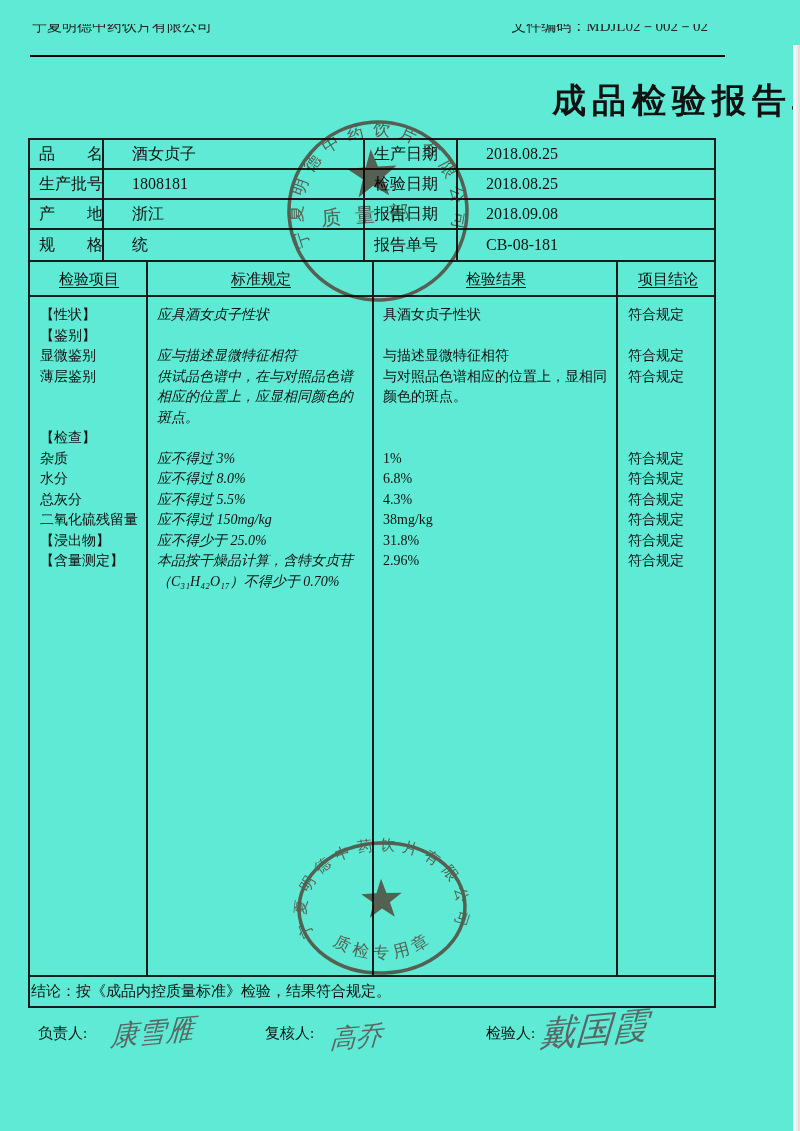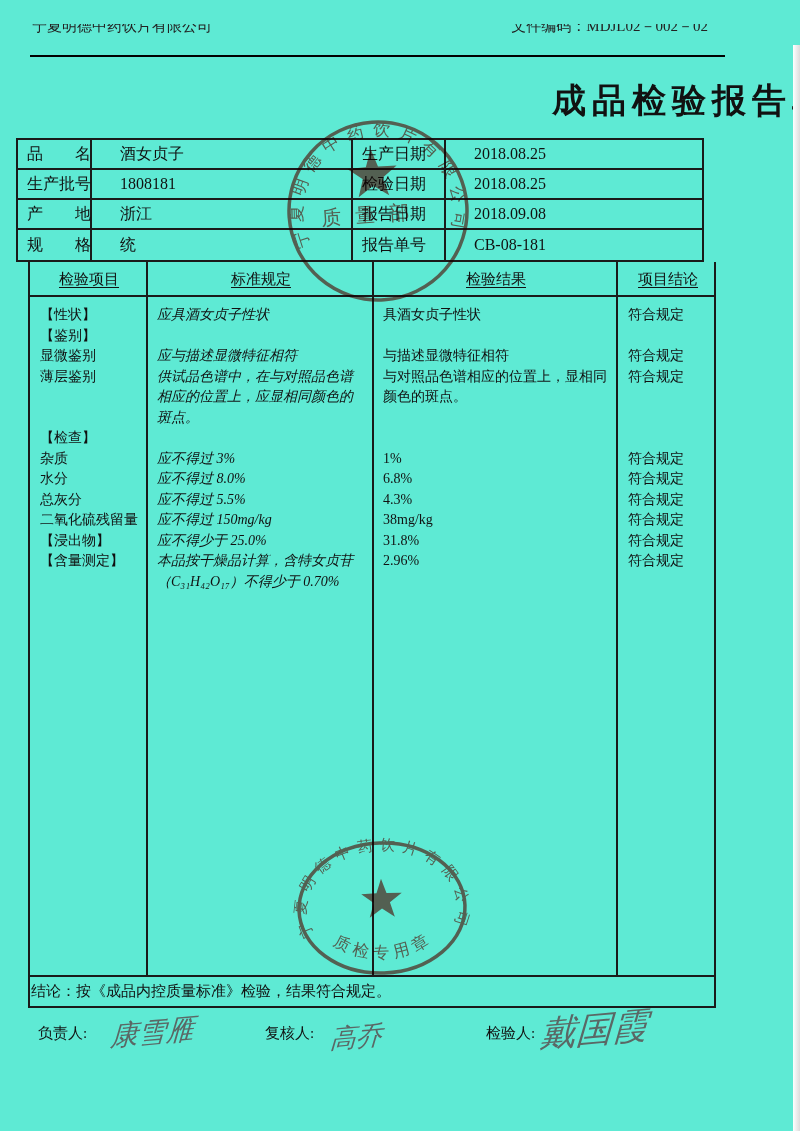--- a/index.html
+++ b/index.html
@@ -6,21 +6,21 @@
   .page{position:relative;width:800px;height:1131px;background:#5eead4;overflow:hidden;
         font-family:"Liberation Serif","DejaVu Serif",serif;color:#111;}
   
   .tophdr{position:absolute;left:32px;top:24px;width:676px;height:17px;overflow:hidden;}
   .tophdr .row{display:flex;justify-content:space-between;margin-top:-5px;
                font-size:15px;line-height:15px;color:#222;white-space:nowrap;}
   .rule{position:absolute;left:30px;top:55px;width:695px;height:2px;background:#000;}
   .title{position:absolute;left:0;top:78px;width:100%;text-align:right;margin:0;
          font-size:34px;font-weight:bold;letter-spacing:6px;padding-left:32px;}
   
-  .info{position:absolute;left:16px;top:138px;width:688px;height:124px;box-sizing:border-box;
+  .info{position:absolute;left:28px;top:138px;width:688px;height:124px;box-sizing:border-box;
         border:2px solid #1a1a1a;display:grid;grid-template-columns:74px 261px 93px auto;
         grid-auto-rows:30px;font-size:16px;text-align:center;}
   .info .cell{border-right:2px solid #1a1a1a;border-bottom:2px solid #1a1a1a;
         display:flex;align-items:center;padding-left:9px;white-space:nowrap;overflow:visible;}
   .info .cell.val{padding-left:28px;}
   .info .cell:nth-child(4n){border-right:none;}
   .info .cell:nth-child(n+13){border-bottom:none;}
   
   .rtable{position:absolute;left:28px;top:262px;width:688px;height:713px;box-sizing:border-box;
         border:2px solid #1a1a1a;border-top:none;border-bottom:none;}

